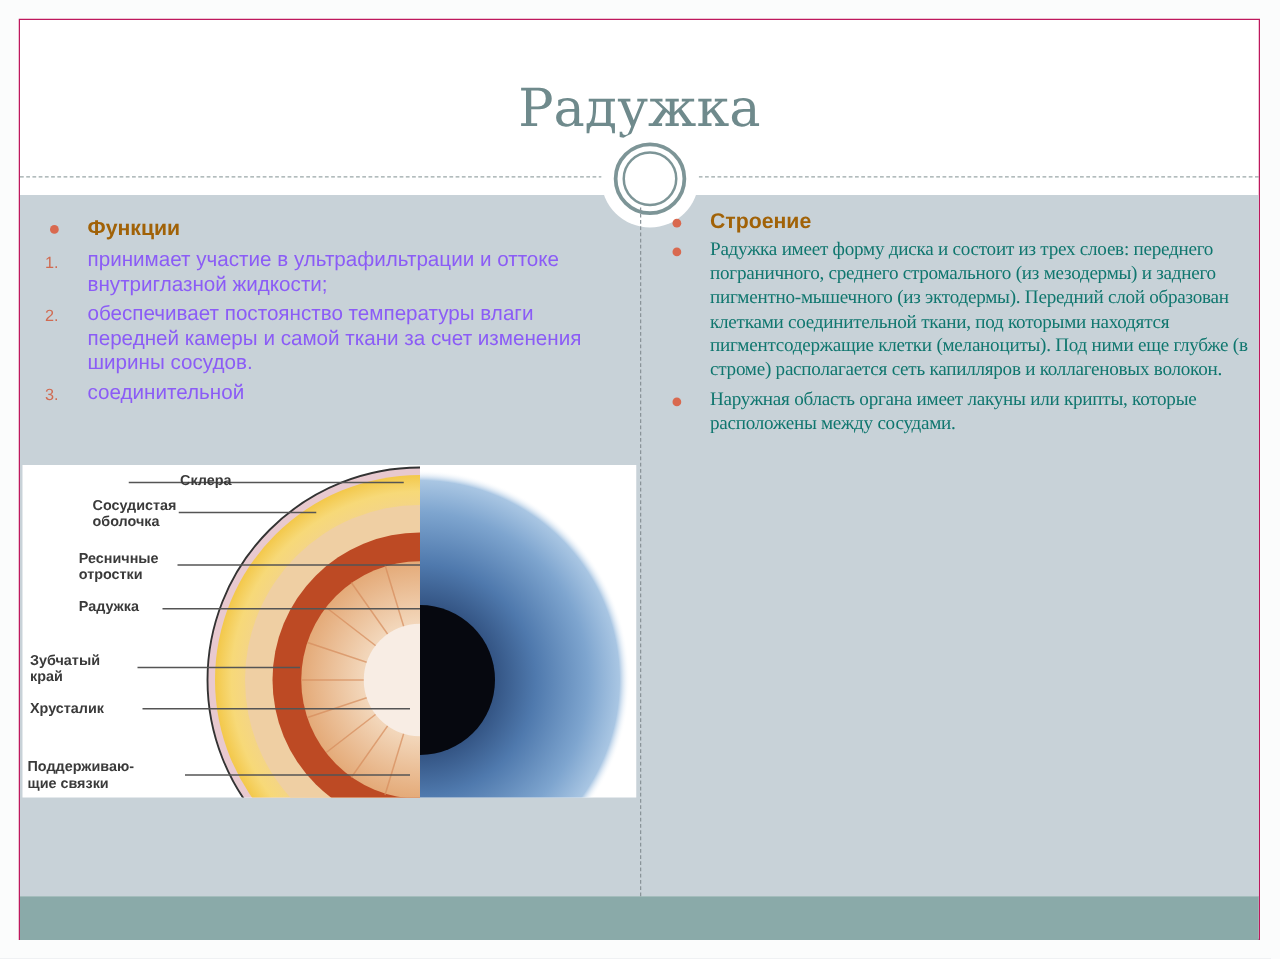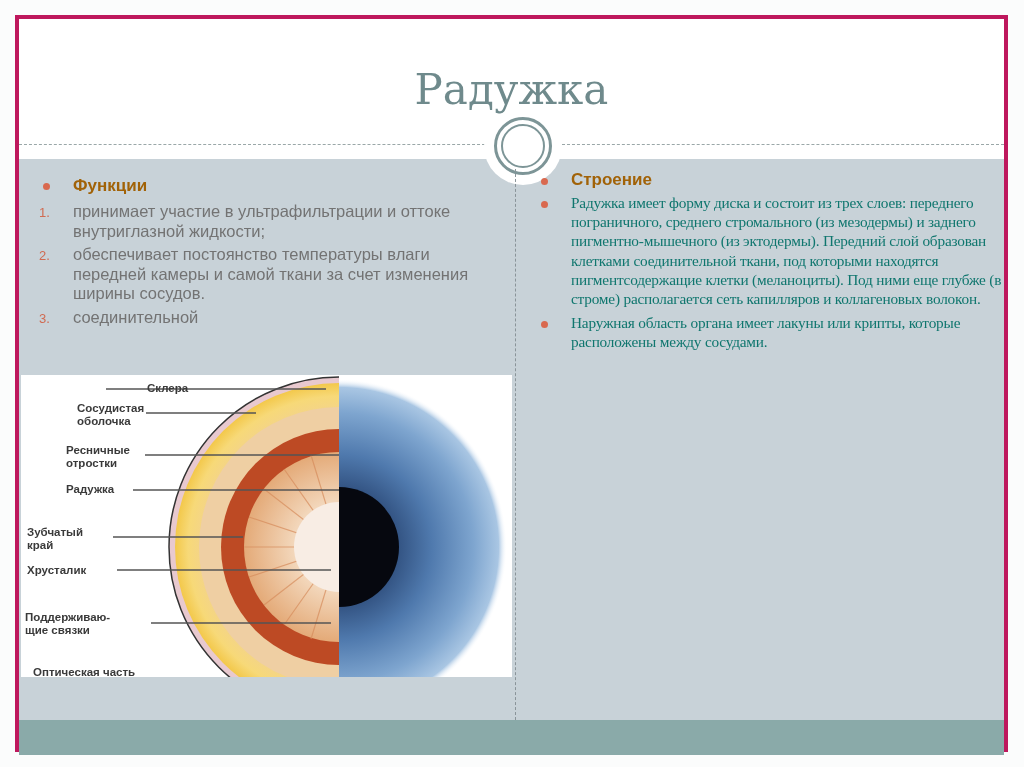--- a/index.html
+++ b/index.html
@@ -1,43 +1,43 @@
 <!DOCTYPE html>
 <html><head>
 <meta charset="utf-8">
 <style>
   html, body { margin:0; padding:0; }
   body { width:1024px; height:767px; background:#fbfcfc; position:relative; overflow:hidden;
          font-family:"Liberation Sans", sans-serif; }
   .slide { position:absolute; left:15px; top:15px; width:993px; height:737px; background:#fff;
-           border:4px solid #be185d; box-sizing:border-box; }
+           border:1px solid #be185d; box-sizing:border-box; }
   .title { position:absolute; left:0; right:0; top:46px; text-align:center;
            font-family:"DejaVu Serif", serif; font-size:42px; color:#6f8a8c; letter-spacing:0px; }
   .dash-line { position:absolute; top:125px; height:0; border-top:1px dashed #9aa7a8; }
   .content-band { position:absolute; left:0; right:0; top:140px; height:561px; background:#c8d2d8; }
   .footer-band { position:absolute; left:0; right:0; top:701px; height:35px; background:#8aaaa9; }
   .ring-outer { position:absolute; left:465px; top:88px; width:78px; height:78px; border-radius:50%;
                 background:#fff; }
   .ring { position:absolute; left:475px; top:98px; width:58px; height:58px; border-radius:50%;
           border:3px solid #7d9597; box-sizing:border-box; }
   .ring-inner { position:absolute; left:4px; top:4px; right:4px; bottom:4px; border-radius:50%;
                 border:2px solid #7d9597; box-sizing:border-box; }
   .vdivider { position:absolute; left:496px; top:150px; height:551px; border-left:1px dashed #8a9499; }
 
   .col-left { position:absolute; left:20px; top:157px; width:460px; }
   .col-right { position:absolute; left:518px; top:151px; width:480px; }
   .item { position:relative; padding-left:34px; }
   .marker { position:absolute; left:0; top:0; width:30px; color:#d06b52; font-size:14px; }
   .dot { position:absolute; left:4px; width:7px; height:7px; border-radius:50%; background:#d9694f; }
   .heading { font-weight:bold; color:#a16207; font-size:17px; line-height:20px; }
-  .sans-text { font-size:16.5px; line-height:19.5px; color:#737373; }
+  .sans-text { font-size:16.5px; line-height:19.5px; color:#8b5cf6; }
   .serif-text { font-family:Liberation Serif, serif; font-size:15.3px; line-height:19.2px; color:#0f766e; letter-spacing:-0.2px; }
   .num { font-size:13px; color:#d06b52; top:3px; }
 
-  .figure { position:absolute; left:2px; top:356px; width:491px; height:302px; background:#fff; overflow:hidden; }
+  .figure { position:absolute; left:2px; top:356px; width:491px; height:266px; background:#fff; overflow:hidden; }
   .fig-label { position:absolute; font-weight:bold; font-size:11.5px; line-height:13px; color:#3a3a3a; }
 </style>
 </head>
 <body>
 
 <div class="slide">
   <div class="title">Радужка</div>
 
   <div class="dash-line" style="left:0; width:466px;"></div>
   <div class="dash-line" style="left:543px; right:0;"></div>

